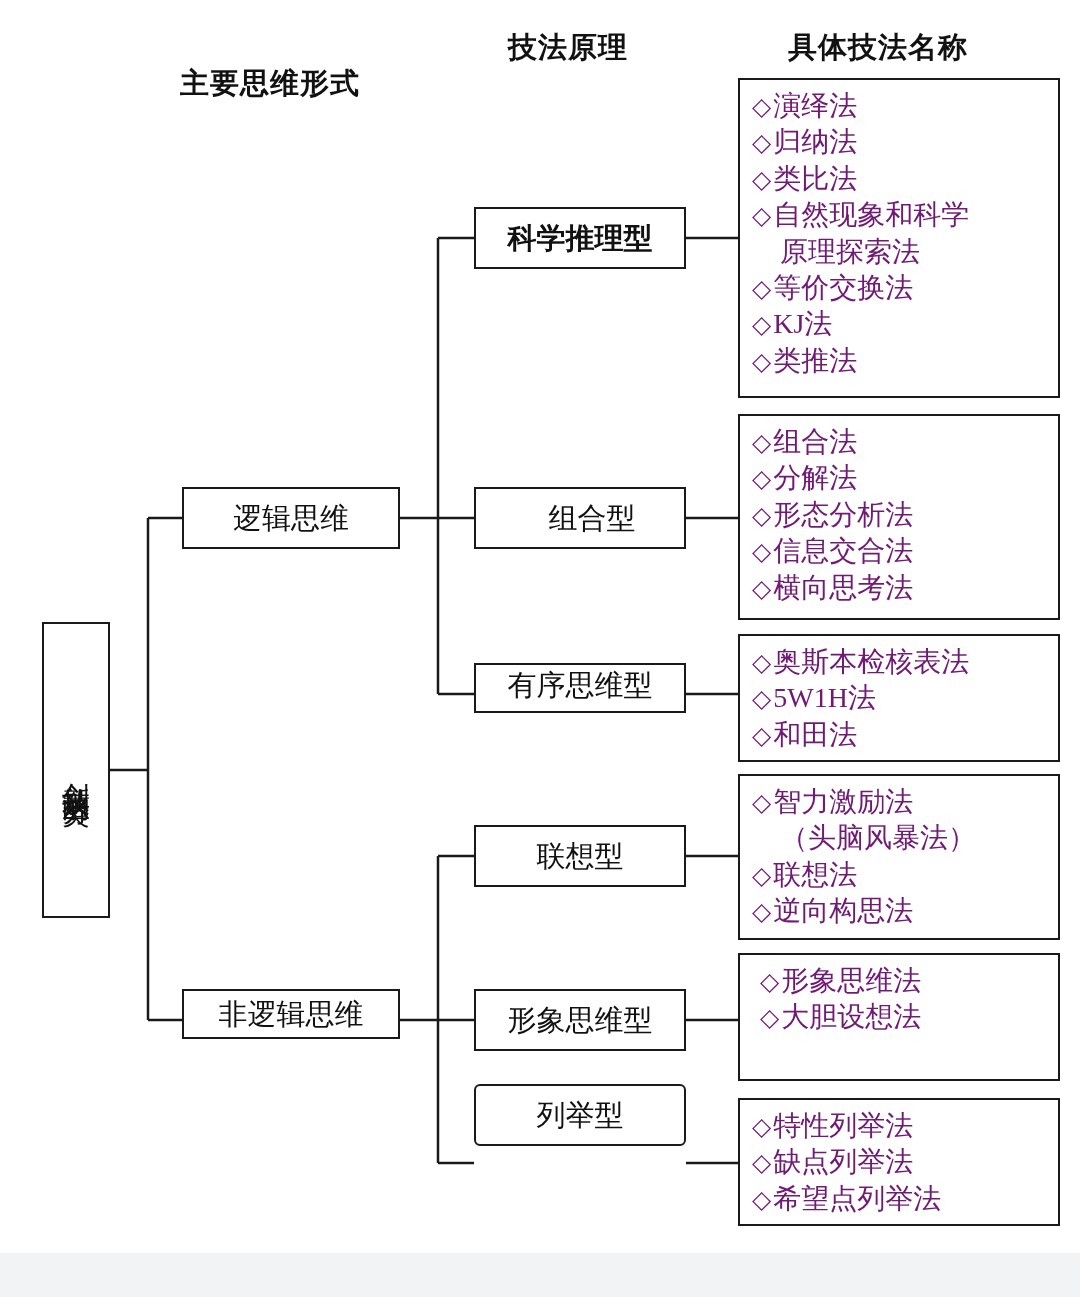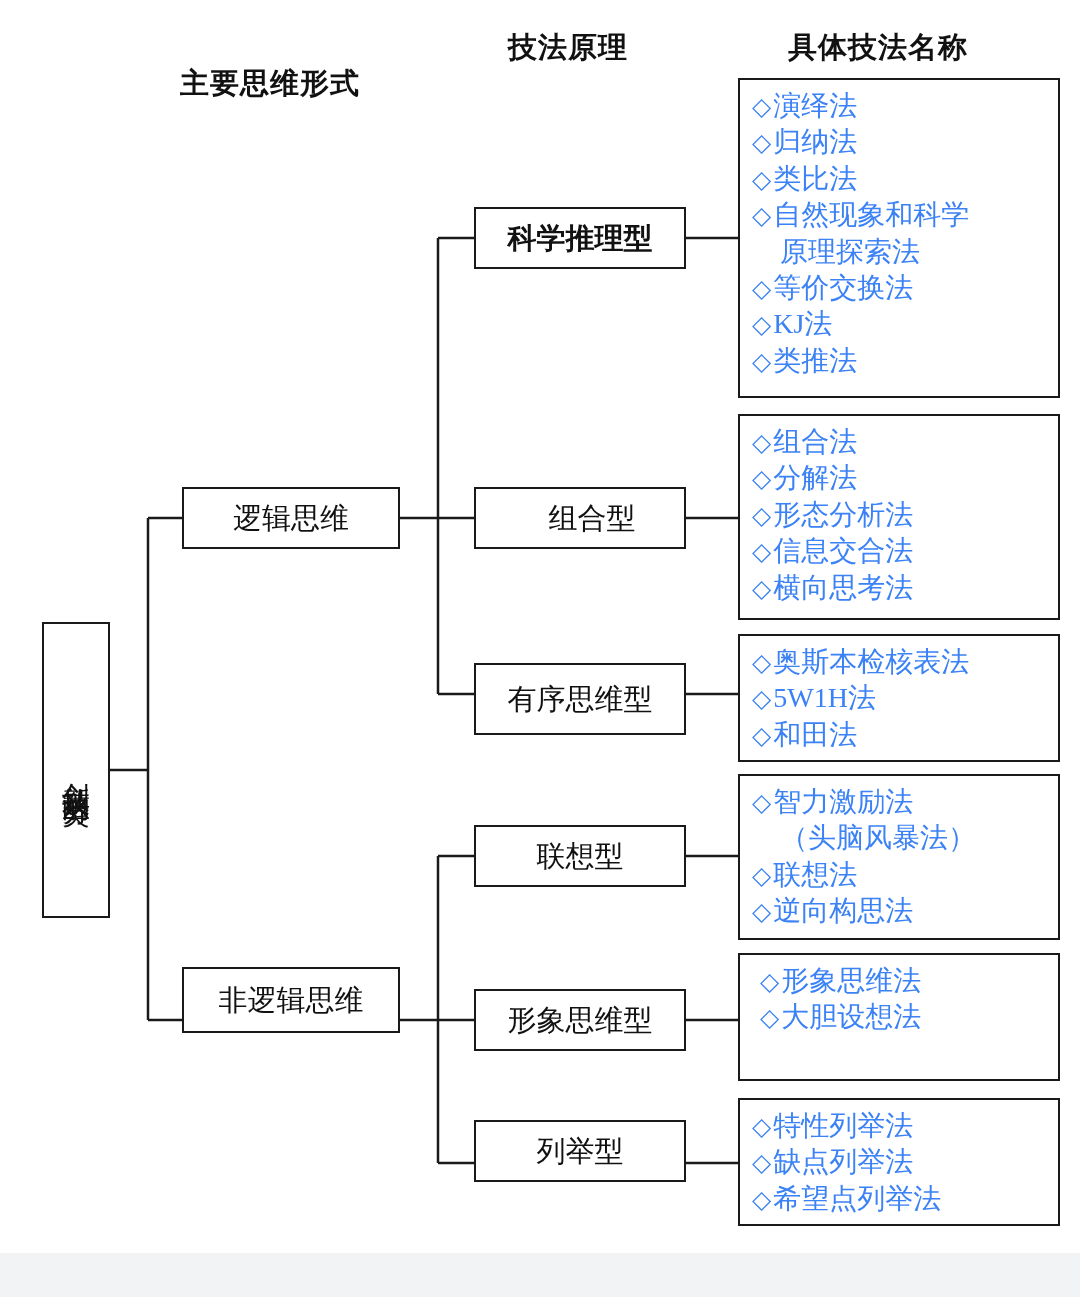--- a/index.html
+++ b/index.html
@@ -51,21 +51,21 @@
     font-size: 28px;
     padding: 6px 2px;
   }
   .leafbox {
     position: absolute;
     border: 2px solid #1a1a1a;
     background: #ffffff;
     padding: 8px 10px 8px 12px;
     font-size: 28px;
     line-height: 1.30;
-    color: #3b82f6;
+    color: #701a75;
   }
   .leafbox .item {
     white-space: nowrap;
   }
   .leafbox .item.cont {
     padding-left: 28px;
   }
   .diamond {
     font-size: 25px;
     margin-right: 2px;
@@ -116,28 +116,28 @@
     </g>
   </svg>
 
   <div class="col-header" style="left:180px; top:28px;margin-top:36px;">主要思维形式</div>
   <div class="col-header" style="left:508px; top:28px;">技法原理</div>
   <div class="col-header" style="left:788px; top:28px;">具体技法名称</div>
 
   <div class="node root" style="left:42px; top:622px; width:68px; height:296px;">创新技法的分类</div>
 
   <div class="node" style="left:182px; top:487px; width:218px; height:62px;">逻辑思维</div>
-  <div class="node" style="left:182px; top:967px; width:218px; height:66px;">非逻辑思维</div>
+  <div class="node" style="left:182px; top:989px; width:218px; height:50px;">非逻辑思维</div>
 
   <div class="node" style="left:474px; top:207px; width:212px; height:62px;font-weight:bold;">科学推理型</div>
   <div class="node" style="left:474px; top:487px; width:212px; height:62px;padding-left:24px;">组合型</div>
-  <div class="node" style="left:474px; top:663px; width:212px; height:72px;">有序思维型</div>
+  <div class="node" style="left:474px; top:663px; width:212px; height:50px;font-family:Liberation Mono, monospace;">有序思维型</div>
   <div class="node" style="left:474px; top:825px; width:212px; height:62px;">联想型</div>
   <div class="node" style="left:474px; top:989px; width:212px; height:62px;">形象思维型</div>
-  <div class="node" style="left:474px; top:1120px; width:212px; height:62px;">列举型</div>
+  <div class="node" style="left:474px; top:1084px; width:212px; height:62px;border-radius:6px;">列举型</div>
 
   <div class="leafbox" style="left:738px; top:78px; width:322px; height:320px;">
       <div class="item"><span class="diamond">◇</span><span>演绎法</span></div>
       <div class="item"><span class="diamond">◇</span><span>归纳法</span></div>
       <div class="item"><span class="diamond">◇</span><span>类比法</span></div>
       <div class="item"><span class="diamond">◇</span><span>自然现象和科学</span></div>
       <div class="item cont"><span>原理探索法</span></div>
       <div class="item"><span class="diamond">◇</span><span>等价交换法</span></div>
       <div class="item"><span class="diamond">◇</span><span>KJ法</span></div>
       <div class="item"><span class="diamond">◇</span><span>类推法</span></div>

